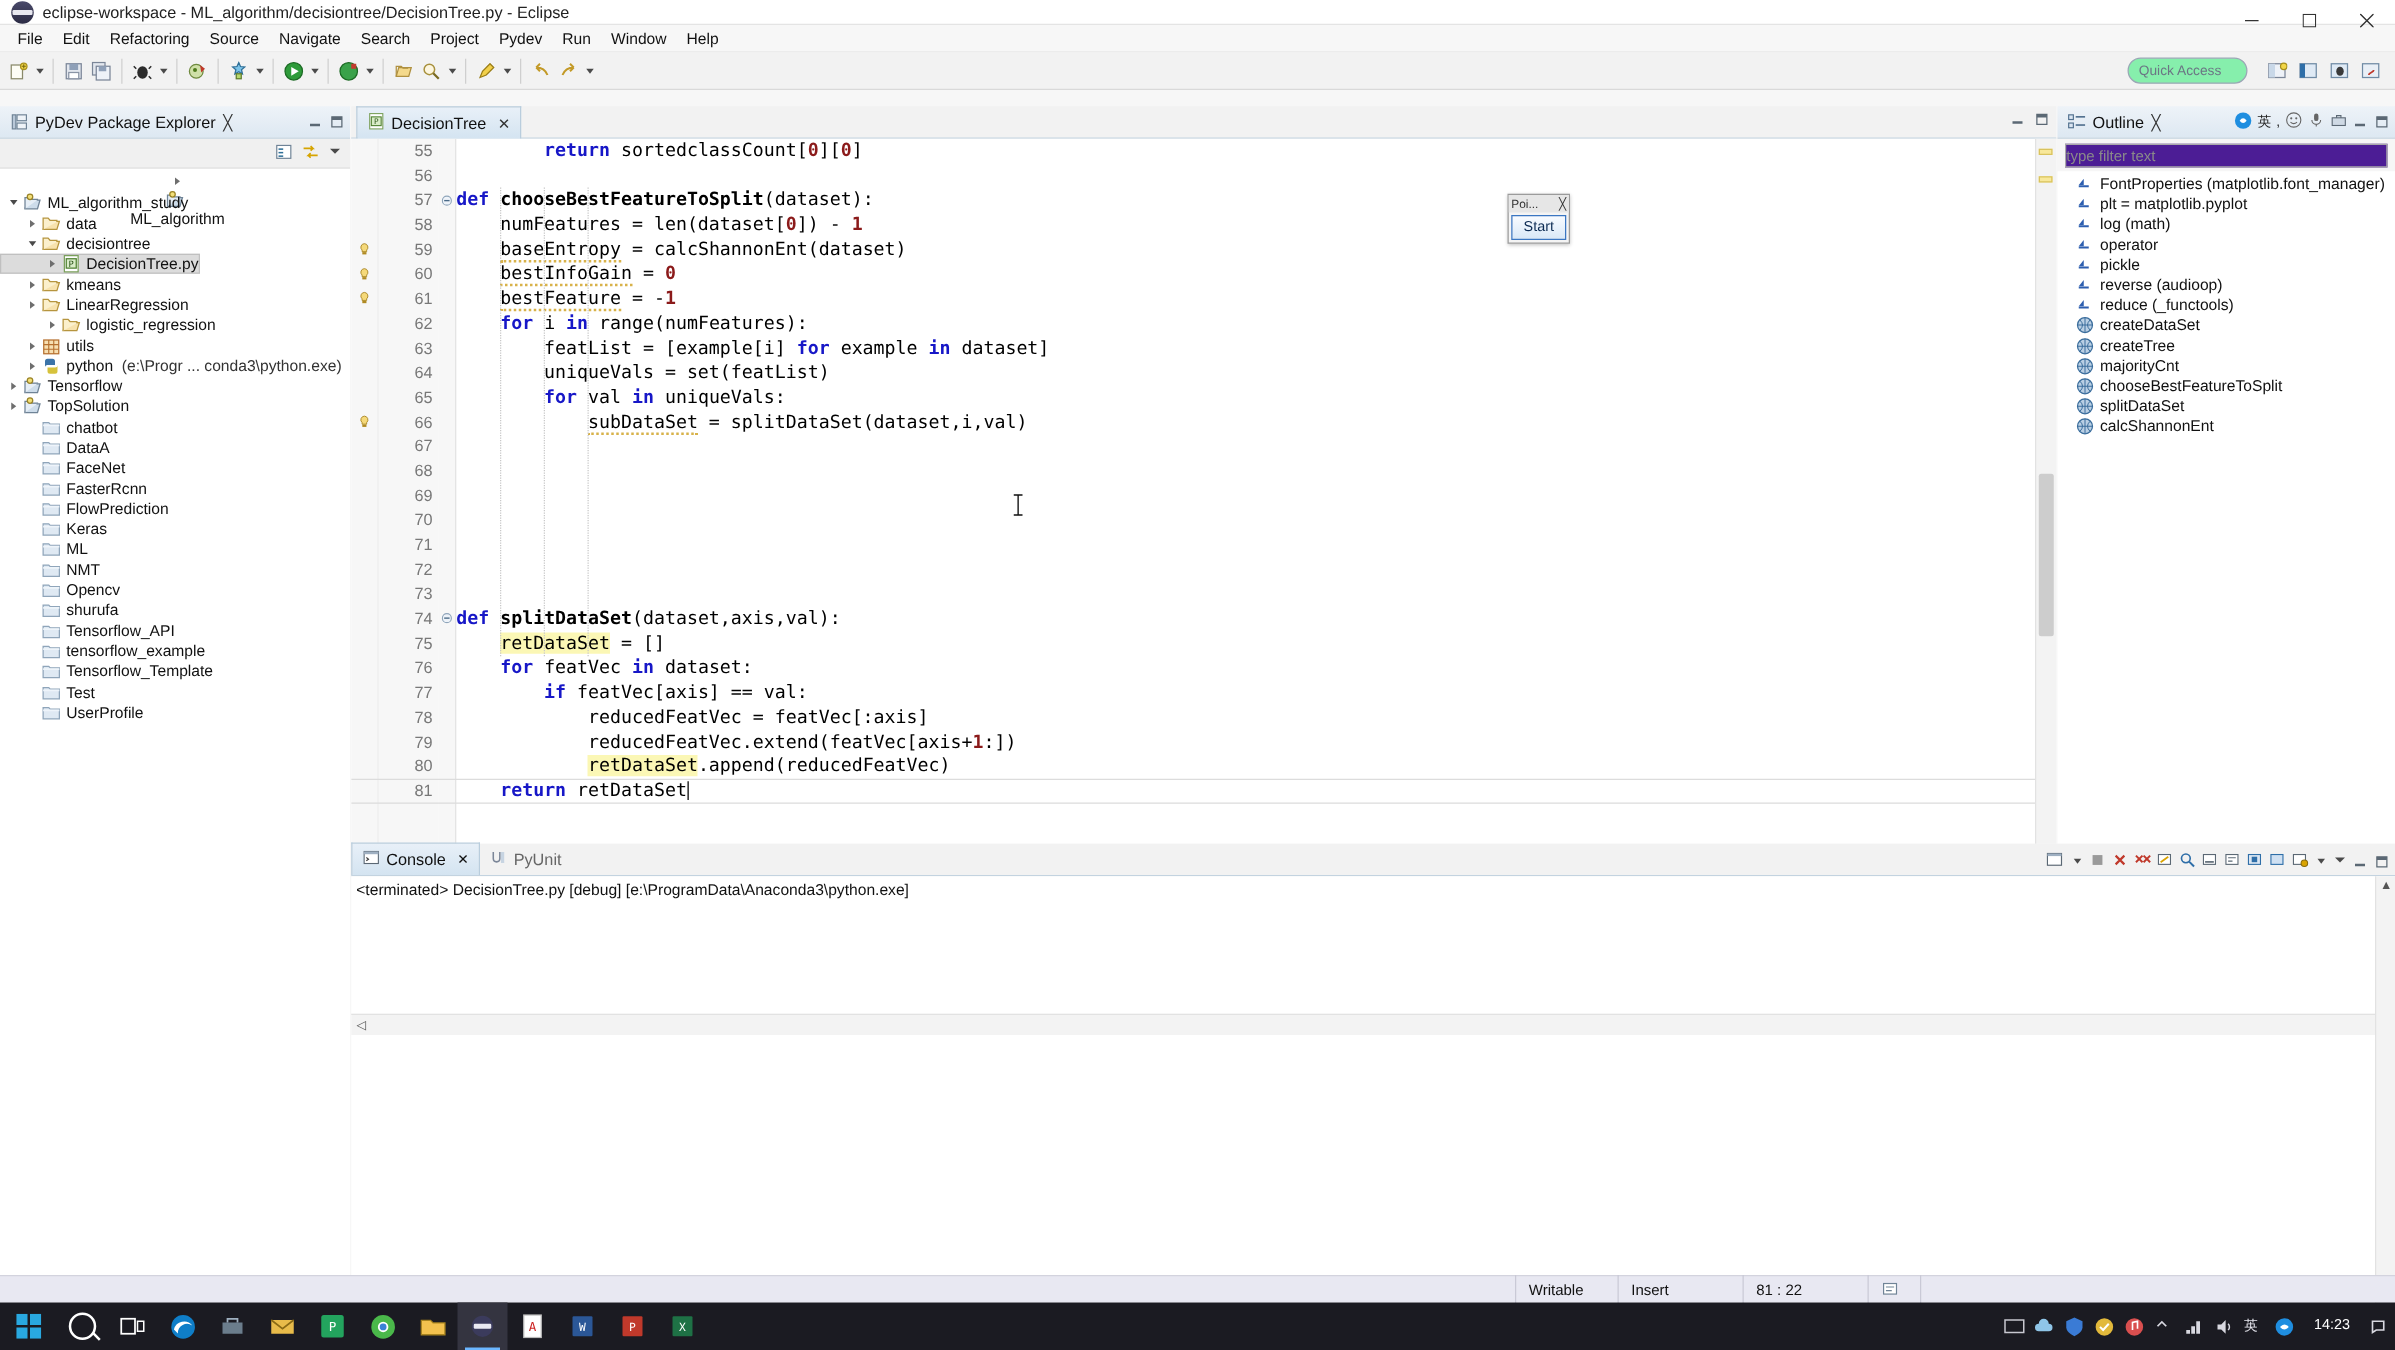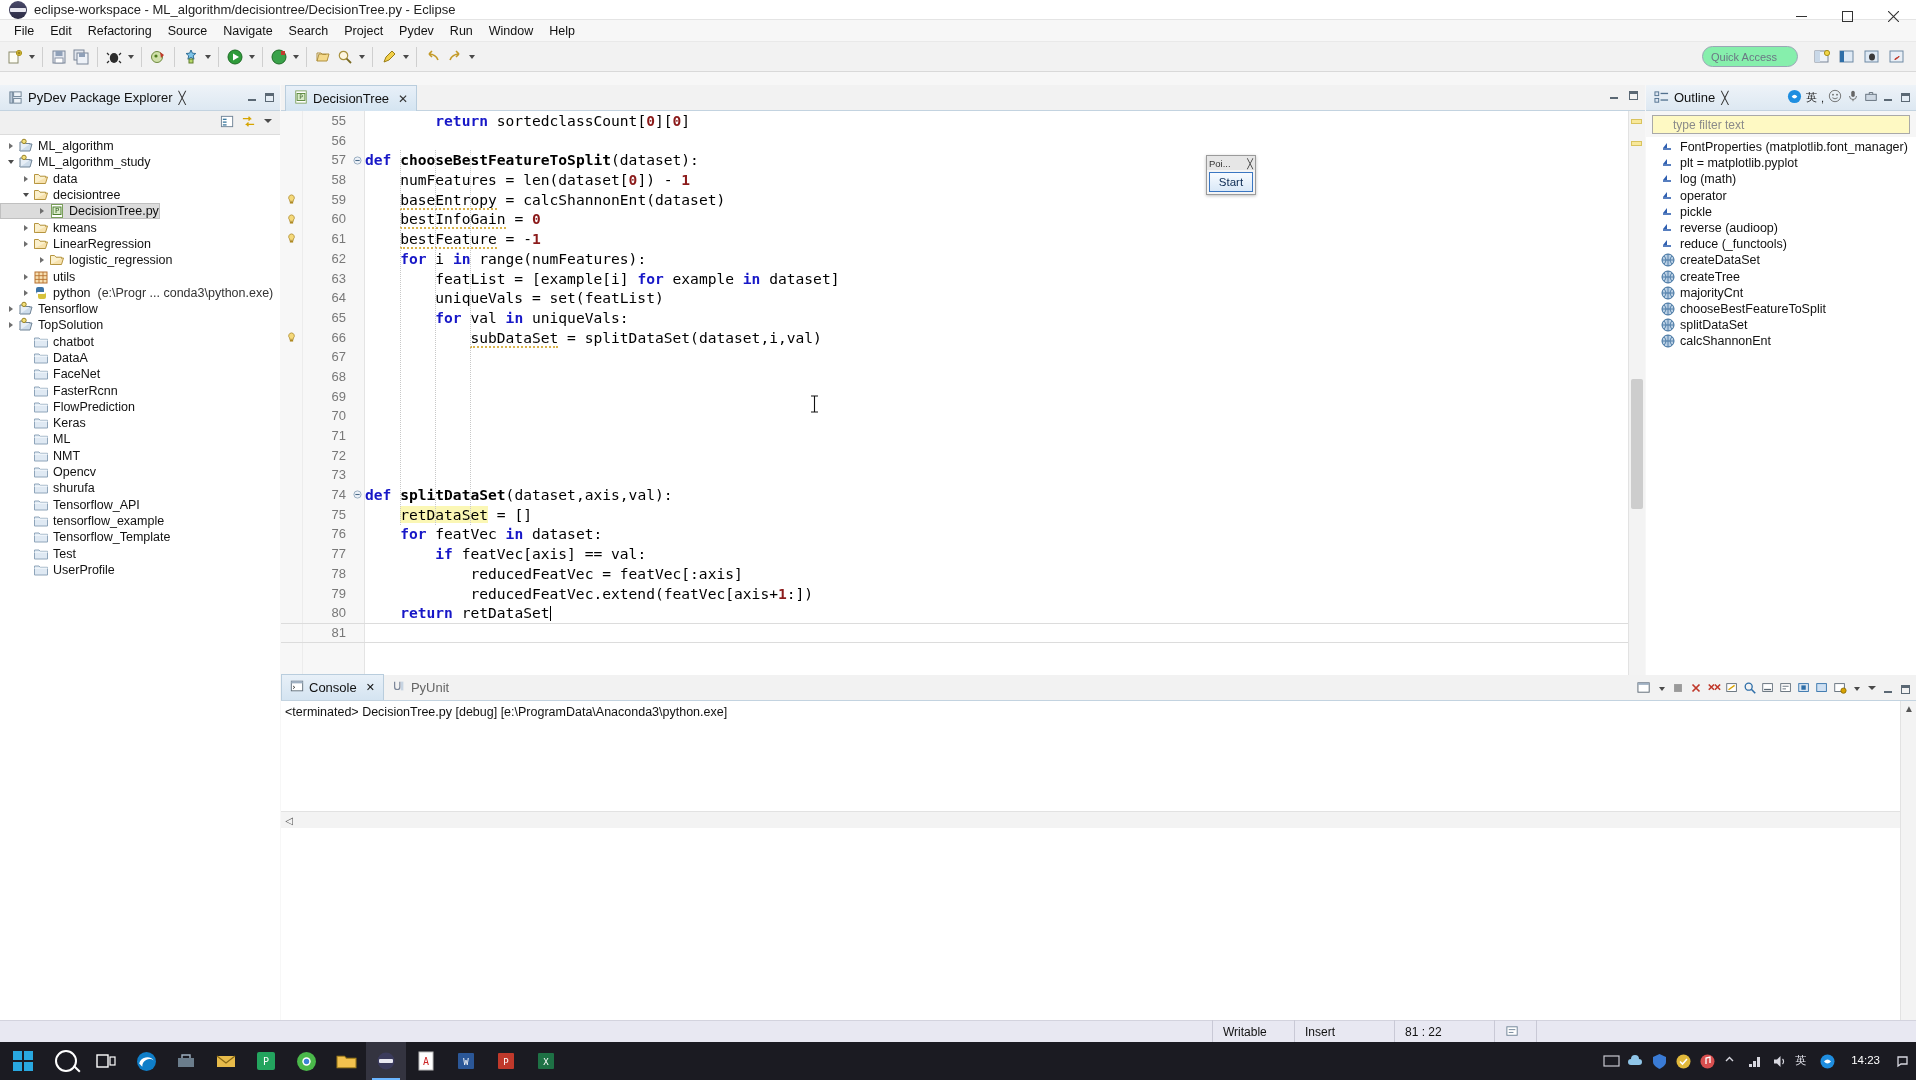--- a/index.html
+++ b/index.html
@@ -129,22 +129,22 @@
   .vscroll-thumb { position:absolute; left:2px; right:2px; background:#cdcdcd; border-radius:2px; }
   .ovr-mark { position:absolute; left:2px; right:3px; height:5px; background:#f8e89a; border:1px solid #d9c35e; }
   .hscroll-ed { position:absolute; left:0; right:0; bottom:0; height:17px; background:#f3f3f3; border-top:1px solid #e2e2e2; display:flex; align-items:center; }
   .hs-arrow { width:16px; height:15px; display:flex; align-items:center; justify-content:center; color:#555; font-size:10px; }
   .hs-track { position:relative; flex:1; height:11px; }
   .hs-thumb { position:absolute; top:0; height:11px; background:#cdcdcd; border-radius:2px; }
 
   
   .outline { position:absolute; right:0; top:0; width:270px; bottom:0; background:#f6f6f6; }
   .filterbox {
-    margin:4px 6px 3px 6px; height:19px; background:#fef9c3; border:1px solid #a9a9a9;
-    display:flex; align-items:center; padding-left:20px; font-size:12px; color:#8a8a8a;
+    margin:4px 6px 3px 6px; height:19px; background:#4c1d95; border:1px solid #a9a9a9;
+    display:flex; align-items:center; padding-left:0; font-size:12px; color:#8a8a8a;
   }
   .ol-tree { position:absolute; left:0; right:0; top:52px; bottom:18px; background:#fff; overflow:hidden; padding-top:2px; }
   .olrow { height:16.2px; display:flex; align-items:center; font-size:12.5px; color:#111; padding-left:14px; white-space:nowrap; }
   .ol-hscroll { position:absolute; left:0; right:0; bottom:0; height:17px; background:#f3f3f3; border-top:1px solid #e2e2e2; display:flex; align-items:center; }
 
   
   .floatpal {
     position:absolute; width:48px; background:#f4f4f4; border:1px solid #9b9b9b;
     box-shadow:0 1px 3px rgba(0,0,0,0.25);
   }
@@ -399,21 +399,21 @@
               <path d="M2 5 h8 l-2-2 M10 5 l-2 2" stroke="#d6a400" fill="none" stroke-width="1.4"></path>
               <path d="M14 11 h-8 l2-2 M6 11 l2 2" stroke="#d6a400" fill="none" stroke-width="1.4"></path>
             </svg>
         </span>
         <span>
           <svg width="12" height="12" viewBox="0 0 12 12">
               <path d="M2 4 l4 4 4-4z" fill="#4a4a4a"></path>
             </svg>
         </span>
       </div>
-      <div class="tree"><div class="trow" style="padding-left: 4px;">
+      <div class="tree"><div class="trow" style="padding-left: 4px; flex-direction: column;">
             <span class="twist r"></span>
             <svg class="ticon" viewBox="0 0 16 16">
               <path d="M2 13 L4 6 h10 l-2 7z" fill="#cddcea" stroke="#6f8396"></path>
               <path d="M2 13 V4 h4 l1.5 1.5H12V6" fill="#e6eef6" stroke="#6f8396"></path>
               <circle cx="6" cy="3.4" r="2.2" fill="#f3e07a" stroke="#9a8326"></circle>
             </svg>
             <span class="tlabel">ML_algorithm</span>
           </div><div class="trow" style="padding-left: 4px;">
             <span class="twist d"></span>
             <svg class="ticon" viewBox="0 0 16 16">
@@ -769,20 +769,21 @@
             <div class="cline"></div>
             <div class="cline"></div>
             <div class="cline"></div>
             <div class="cline"></div>
             <div class="cline"><span class="kw">def </span><span class="fn">splitDataSet</span><span>(dataset,axis,val):</span></div>
             <div class="cline"><span>    </span><span class="hl">retDataSet</span><span> = []</span></div>
             <div class="cline"><span>    </span><span class="kw">for</span><span> featVec </span><span class="kw">in</span><span> dataset:</span></div>
             <div class="cline"><span>        </span><span class="kw">if</span><span> featVec[axis] == val:</span></div>
             <div class="cline"><span>            reducedFeatVec = featVec[:axis]</span></div>
             <div class="cline"><span>            reducedFeatVec.extend(featVec[axis+</span><span class="num">1</span><span>:])</span></div>
+            <div class="cline"><span>            </span><span class="hl">retDataSet</span><span>.append(reducedFeatVec)</span></div>
             <div class="cline"><span>    </span><span class="kw">return</span><span> retDataSet</span><span style="display: inline-block; width: 1px; height: 15px; background: rgb(0, 0, 0); vertical-align: -3px;"></span></div>
             <div class="indentguide" style="left: 35px; top: 39.4px; height: 374.3px;"></div>
             <div class="indentguide" style="left: 70px; top: 39.4px; height: 374.3px;"></div>
             <div class="indentguide" style="left: 105px; top: 39.4px; height: 374.3px;"></div>
           </div>
       <div style="position: absolute; left: 0px; right: 0px; top: 512.2px; height: 19.7px; border-top: 1px solid rgb(220, 220, 220); border-bottom: 1px solid rgb(220, 220, 220); pointer-events: none;"></div>
           <div style="position: absolute; left: 529px; top: 284px; width: 9px; height: 18px; pointer-events: none;"><svg width="9" height="18" viewBox="0 0 9 18">
               <path d="M1 1 h7 M4.5 1 v16 M1 17 h7" stroke="#111" stroke-width="1.1" fill="none"></path>
             </svg></div>
         </div>

